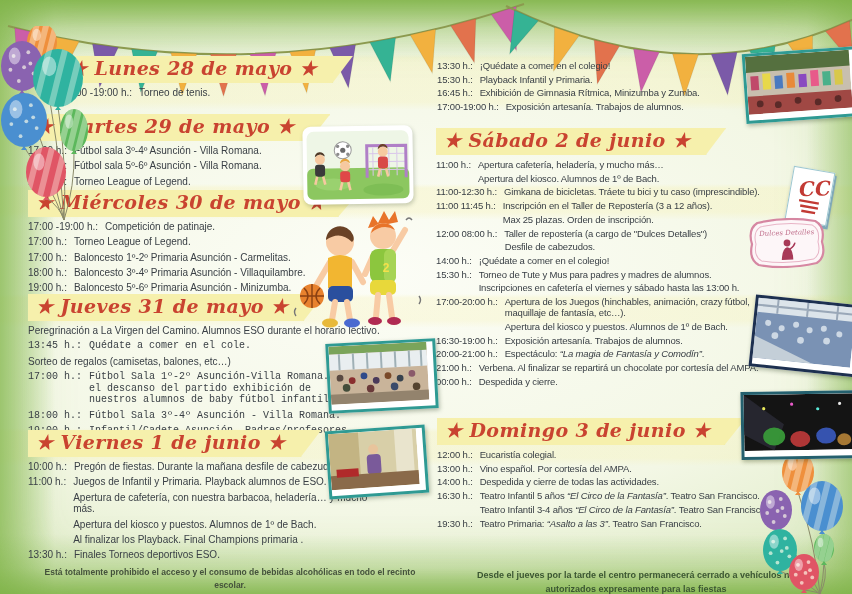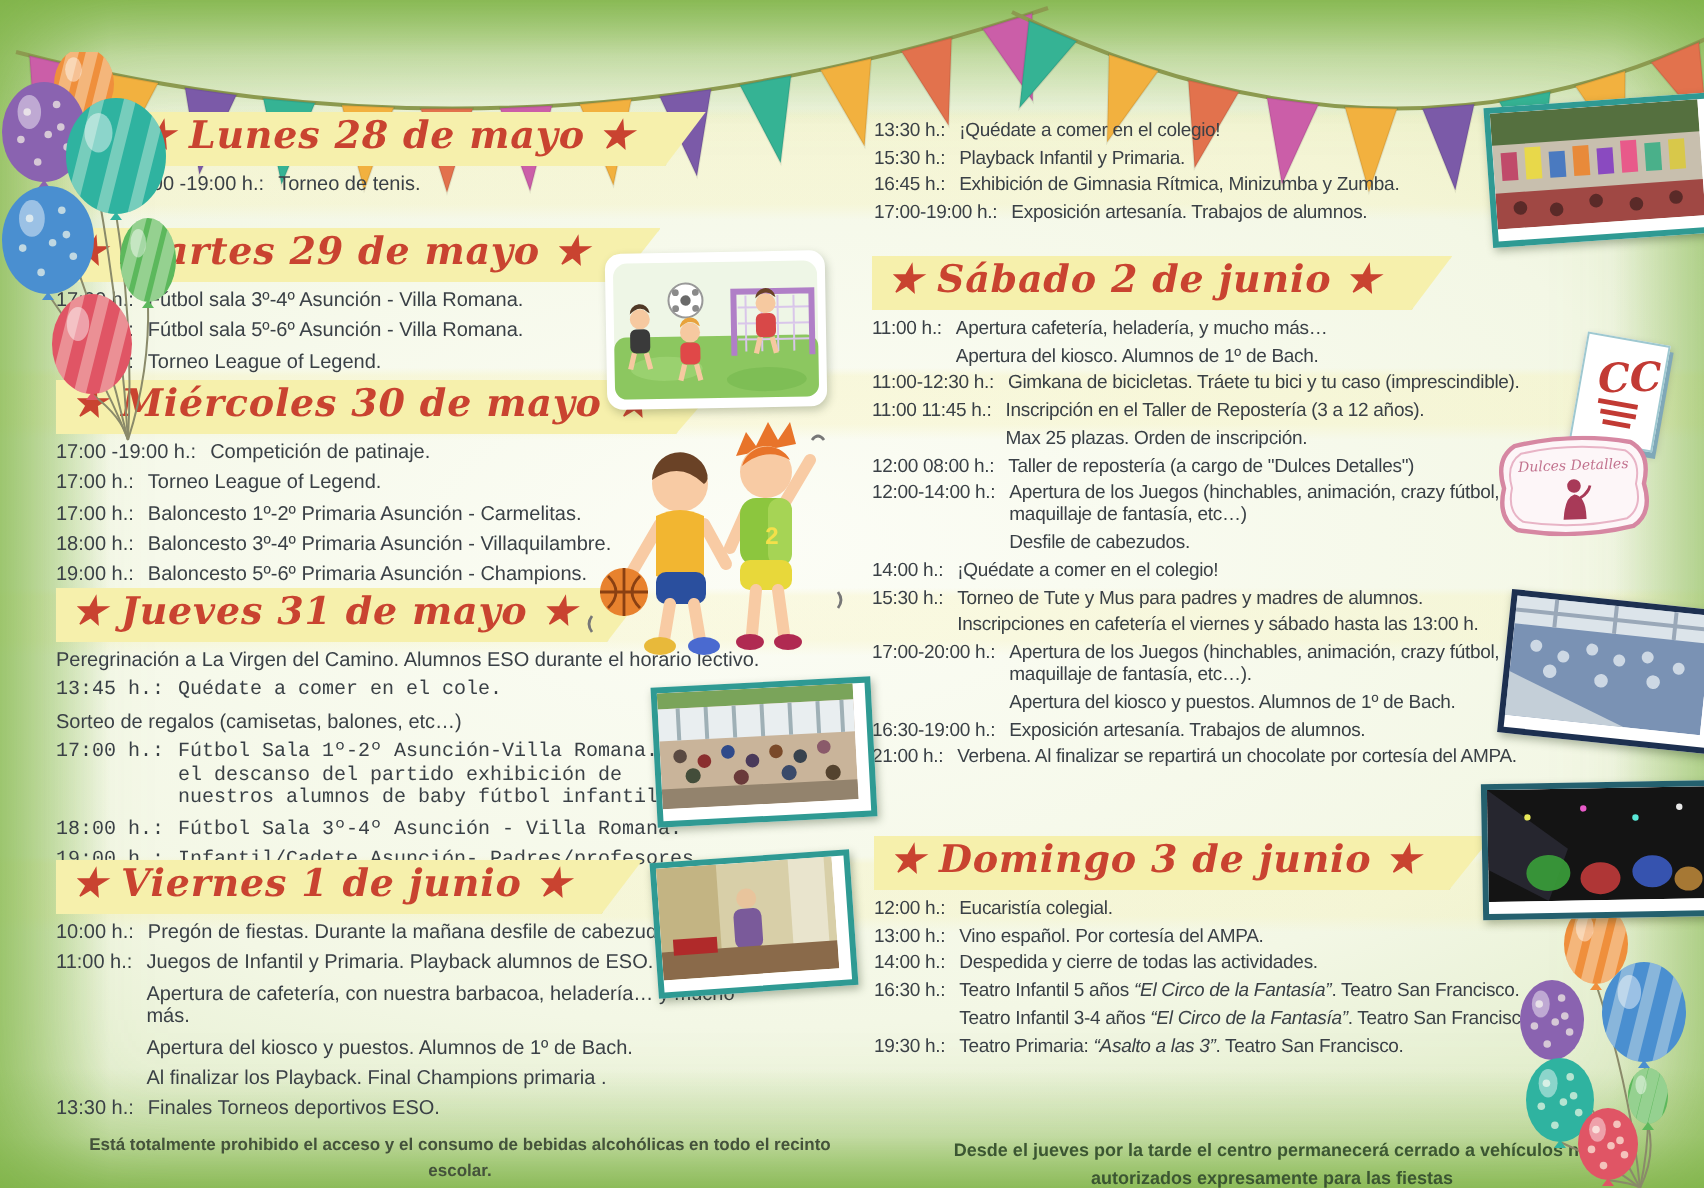--- a/index.html
+++ b/index.html
@@ -327,21 +327,21 @@
           <div class="row">
             <span class="time">17:00 h.:</span>
             <span class="txt">Baloncesto 1º-2º Primaria Asunción - Carmelitas.</span>
           </div>
           <div class="row">
             <span class="time">18:00 h.:</span>
             <span class="txt">Baloncesto 3º-4º Primaria Asunción - Villaquilambre.</span>
           </div>
           <div class="row">
             <span class="time">19:00 h.:</span>
-            <span class="txt">Baloncesto 5º-6º Primaria Asunción - Champions.</span>
+            <span class="txt">Baloncesto 5º-6º Primaria Asunción - Minizumba.</span>
           </div>
         </div></section>
       <section class="day" id="sec-jueves"><div class="day-header"><h2 class="day-title">★ Jueves 31 de mayo ★</h2></div><div class="rows">
           <div class="row full">
             <span class="txt">Peregrinación a La Virgen del Camino. Alumnos ESO durante el horario lectivo.</span>
           </div>
           <div class="row">
             <span class="time">13:45 h.:</span>
             <span class="txt">Quédate a comer en el cole.</span>
           </div>
@@ -428,24 +428,20 @@
           </div>
           <div class="row">
             <span class="time ghost">11:00 11:45 h.:</span>
             <span class="txt">Max 25 plazas. Orden de inscripción.</span>
           </div>
           <div class="row">
             <span class="time">12:00 08:00 h.:</span>
             <span class="txt">Taller de repostería (a cargo de "Dulces Detalles")</span>
           </div>
           <div class="row">
-            <span class="time">12:00-14:00 h.:</span>
-            <span class="txt">Apertura de los Juegos (hinchables, animación, crazy fútbol, maquillaje de fantasía, etc…)</span>
-          </div>
-          <div class="row">
             <span class="time ghost">12:00-14:00 h.:</span>
             <span class="txt">Desfile de cabezudos.</span>
           </div>
           <div class="row">
             <span class="time">14:00 h.:</span>
             <span class="txt">¡Quédate a comer en el colegio!</span>
           </div>
           <div class="row">
             <span class="time">15:30 h.:</span>
             <span class="txt">Torneo de Tute y Mus para padres y madres de alumnos.</span>
@@ -460,22 +456,30 @@
           </div>
           <div class="row">
             <span class="time ghost">17:00-20:00 h.:</span>
             <span class="txt">Apertura del kiosco y puestos. Alumnos de 1º de Bach.</span>
           </div>
           <div class="row">
             <span class="time">16:30-19:00 h.:</span>
             <span class="txt">Exposición artesanía. Trabajos de alumnos.</span>
           </div>
           <div class="row">
+            <span class="time">20:00-21:00 h.:</span>
+            <span class="txt">Espectáculo: <i>“La magia de Fantasía y Comodín”</i>.</span>
+          </div>
+          <div class="row">
             <span class="time">21:00 h.:</span>
             <span class="txt">Verbena. Al finalizar se repartirá un chocolate por cortesía del AMPA.</span>
+          </div>
+          <div class="row">
+            <span class="time">00:00 h.:</span>
+            <span class="txt">Despedida y cierre.</span>
           </div>
         </div></section>
       <section class="day right" id="sec-domingo"><div class="day-header"><h2 class="day-title">★ Domingo 3 de junio ★</h2></div><div class="rows">
           <div class="row">
             <span class="time">12:00 h.:</span>
             <span class="txt">Eucaristía colegial.</span>
           </div>
           <div class="row">
             <span class="time">13:00 h.:</span>
             <span class="txt">Vino español. Por cortesía del AMPA.</span>

